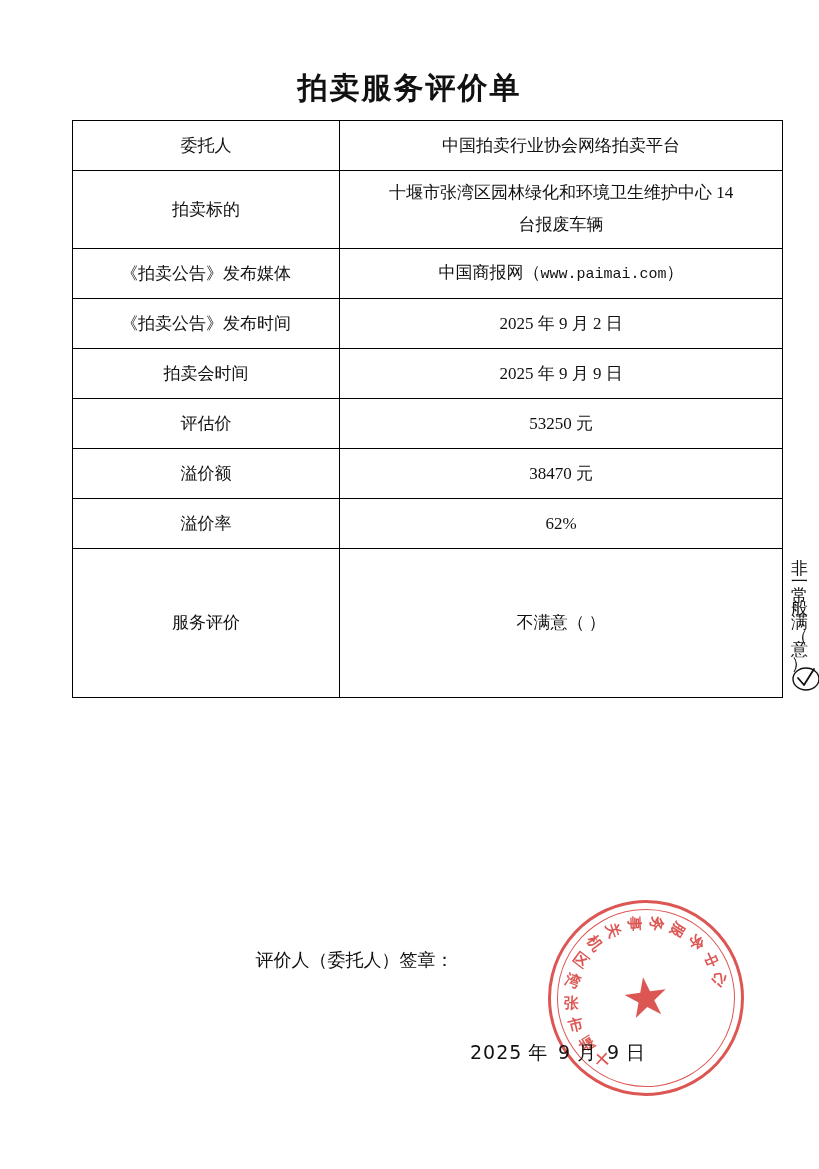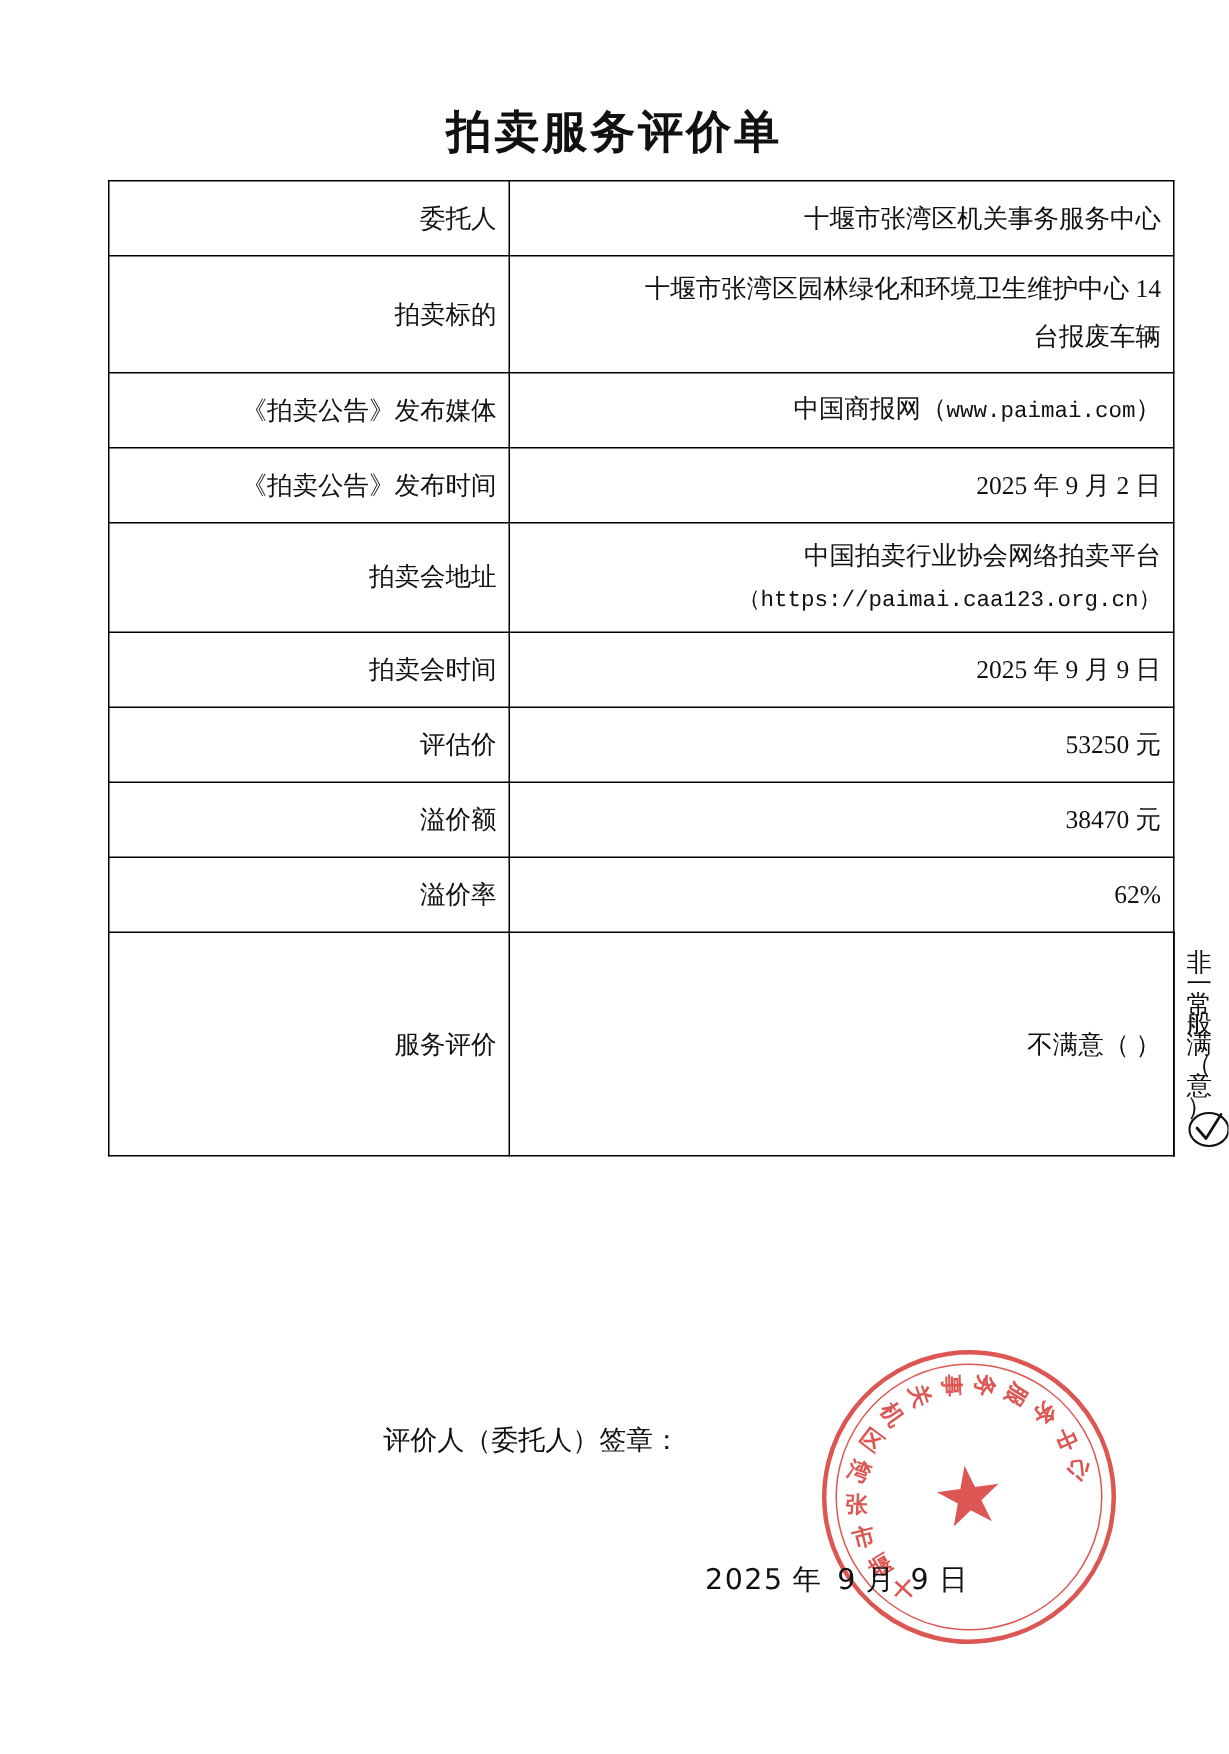--- a/index.html
+++ b/index.html
@@ -34,21 +34,21 @@
     position: absolute;
     top: 120px;
     left: 72px;
     width: 676px;
     border-collapse: collapse;
     table-layout: fixed;
   }
   table.eval-table td {
     border: 1px solid #000;
     font-size: 17px;
-    text-align: right;
+    text-align: center;
     vertical-align: middle;
     padding: 6px 8px;
     line-height: 1.6;
   }
   td.label-cell {
     width: 250px;
   }
   td.value-cell {
     width: 426px;
   }
@@ -148,43 +148,36 @@
 <body>
 
 <div class="page">
 
   <div class="doc-title">拍卖服务评价单</div>
 
   <table class="eval-table">
     <tbody>
       <tr class="row-h-small">
         <td class="label-cell">委托人</td>
-        <td class="value-cell">十堰市张湾区机关事务服务中心</td>
+        <td class="value-cell">中国拍卖行业协会网络拍卖平台</td>
       </tr>
       <tr class="row-h-tall">
         <td class="label-cell">拍卖标的</td>
         <td class="value-cell">
           <span class="val-multi">十堰市张湾区园林绿化和环境卫生维护中心 14</span>
           <span class="val-multi">台报废车辆</span>
         </td>
       </tr>
       <tr class="row-h-small">
         <td class="label-cell">《拍卖公告》发布媒体</td>
         <td class="value-cell"><span>中国商报网（</span><span class="mono-inline">www.paimai.com</span><span>）</span></td>
       </tr>
       <tr class="row-h-small">
         <td class="label-cell">《拍卖公告》发布时间</td>
         <td class="value-cell">2025 年 9 月 2 日</td>
-      </tr>
-      <tr class="row-h-tall">
-        <td class="label-cell">拍卖会地址</td>
-        <td class="value-cell">
-          <span class="val-multi">中国拍卖行业协会网络拍卖平台</span>
-          <span class="val-multi mono-inline">（https://paimai.caa123.org.cn）</span>
-        </td>
       </tr>
       <tr class="row-h-small">
         <td class="label-cell">拍卖会时间</td>
         <td class="value-cell">2025 年 9 月 9 日</td>
       </tr>
       <tr class="row-h-small">
         <td class="label-cell">评估价</td>
         <td class="value-cell">53250 元</td>
       </tr>
       <tr class="row-h-small">

